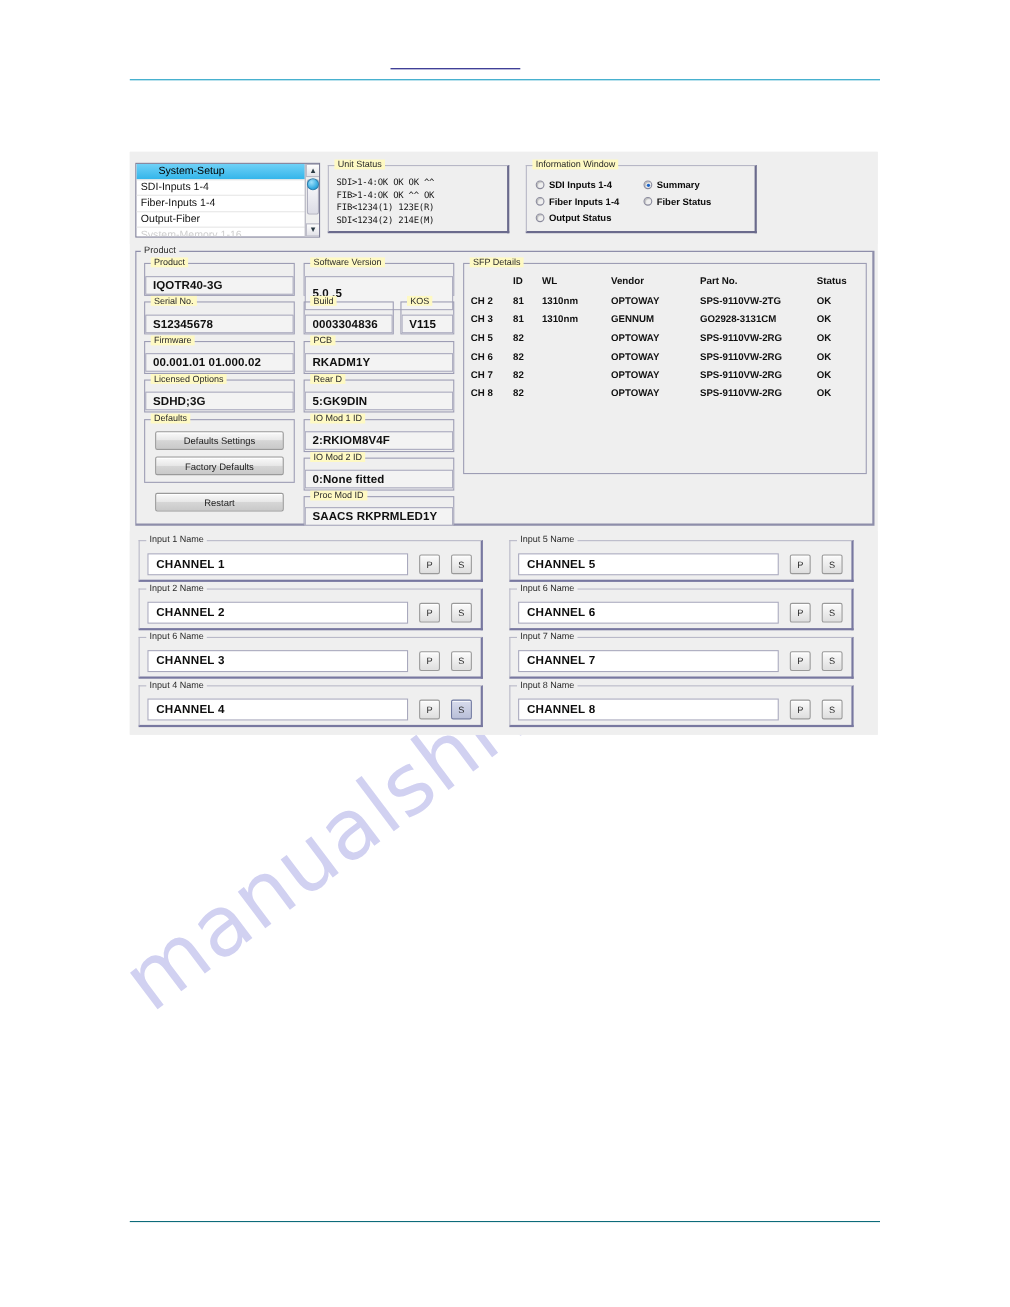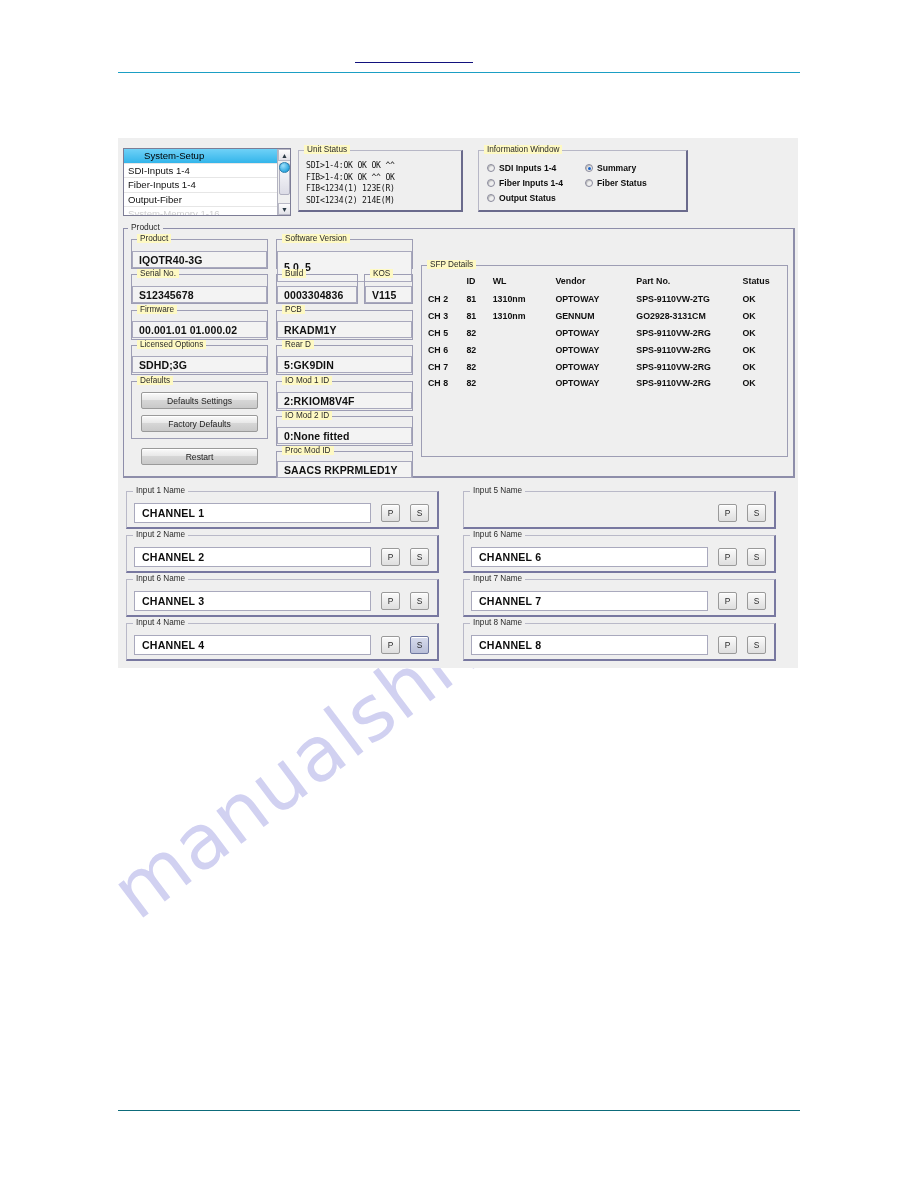--- a/index.html
+++ b/index.html
@@ -188,21 +188,21 @@
     border-right-width: 2px; border-bottom-width: 2px;
     background: #efefef;
   }
   #product-panel-legend {
     position: absolute; left: 10px; top: 84px;
     background: #efefef; padding: 0 3px;
     font-size: 8.4px; color: #2a2a2a; z-index: 2;
   }
 
   
-  #sfp-group { left: 297px; top: 10px; width: 367px; height: 192px; margin-top: 26px; }
+  #sfp-group { left: 297px; top: 10px; width: 367px; height: 192px; }
   #sfp-table {
     position: absolute; left: 6px; top: 9px; width: 355px;
     border-collapse: collapse;
     font-size: 8.8px;
     color: #101010;
   }
   #sfp-table th {
     text-align: left;
     font-weight: bold;
     font-size: 8.9px;
@@ -505,20 +505,21 @@
 
     <div class="input-group" style="left:8px; top:140px;">
       <span class="legend">Input 4 Name</span>
       <div class="name-field">CHANNEL 4</div>
       <div class="ps-btn p">P</div>
       <div class="ps-btn s highlight">S</div>
     </div>
 
     <div class="input-group" style="left:345px; top:8px;">
       <span class="legend">Input 5 Name</span>
+      <div class="name-field">CHANNEL 5</div>
       <div class="ps-btn p">P</div>
       <div class="ps-btn s">S</div>
     </div>
 
     <div class="input-group" style="left:345px; top:52px;">
       <span class="legend">Input 6 Name</span>
       <div class="name-field">CHANNEL 6</div>
       <div class="ps-btn p">P</div>
       <div class="ps-btn s">S</div>
     </div>

